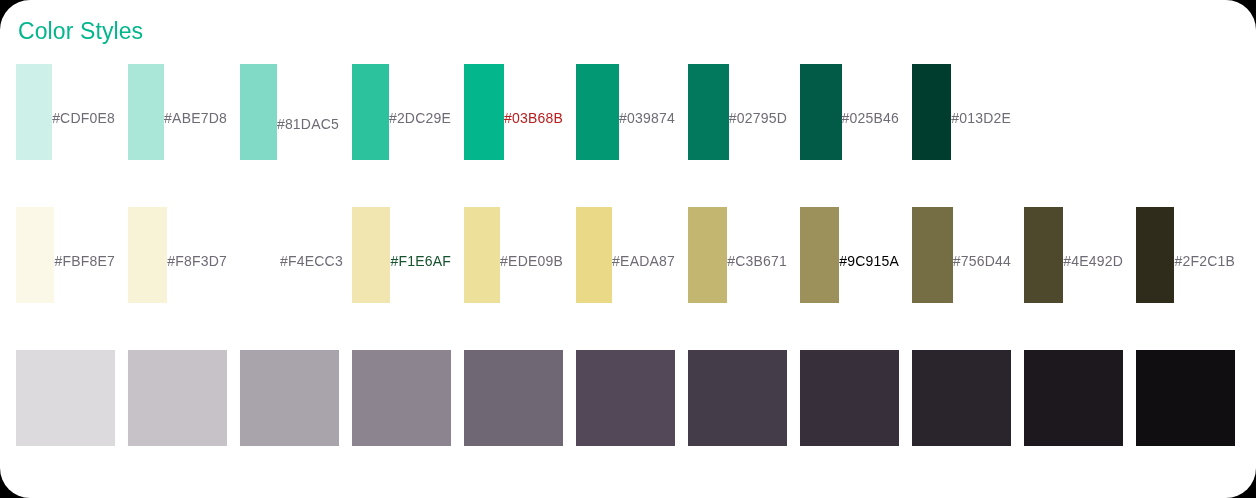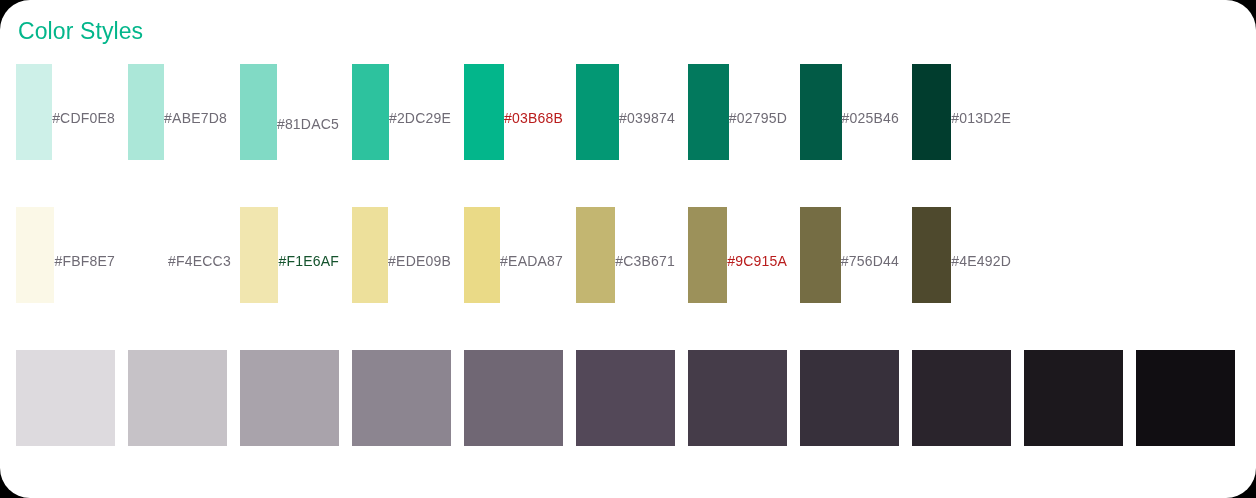--- a/index.html
+++ b/index.html
@@ -121,20 +121,24 @@
           <div class="swatch-chip" title="#013D2E" style="background: rgb(1, 61, 46);"></div>
           <div class="swatch-label" style="color: rgb(111, 107, 117);">#013D2E</div>
         </div>
       </div>
       <div class="swatch-row">
         <div class="swatch-cell">
           <div class="swatch-chip" title="#FBF8E7" style="background: rgb(251, 248, 231);"></div>
           <div class="swatch-label" style="color: rgb(111, 107, 117);">#FBF8E7</div>
         </div>
         <div class="swatch-cell">
+          <div class="swatch-chip" title="#F8F3D7" style="background: rgb(248, 243, 215);"></div>
+          <div class="swatch-label" style="color: rgb(111, 107, 117);">#F8F3D7</div>
+        </div>
+        <div class="swatch-cell">
           <div class="swatch-chip" title="#F4ECC3" style="background: rgb(244, 236, 195);"></div>
           <div class="swatch-label" style="color: rgb(111, 107, 117); margin-left: 40px;">#F4ECC3</div>
         </div>
         <div class="swatch-cell">
           <div class="swatch-chip" title="#F1E6AF" style="background: rgb(241, 230, 175);"></div>
           <div class="swatch-label" style="color: #14532d;">#F1E6AF</div>
         </div>
         <div class="swatch-cell">
           <div class="swatch-chip" title="#EDE09B" style="background: rgb(237, 224, 155);"></div>
           <div class="swatch-label" style="color: rgb(111, 107, 117);">#EDE09B</div>
@@ -142,30 +146,34 @@
         <div class="swatch-cell">
           <div class="swatch-chip" title="#EADA87" style="background: rgb(234, 218, 135);"></div>
           <div class="swatch-label" style="color: rgb(111, 107, 117);">#EADA87</div>
         </div>
         <div class="swatch-cell">
           <div class="swatch-chip" title="#C3B671" style="background: rgb(195, 182, 113);"></div>
           <div class="swatch-label" style="color: rgb(111, 107, 117);">#C3B671</div>
         </div>
         <div class="swatch-cell">
           <div class="swatch-chip" title="#9C915A" style="background: rgb(156, 145, 90);"></div>
-          <div class="swatch-label" style="color: #b91c1c;">#9C915A</div>
+          <div class="swatch-label" style="color: #000000;">#9C915A</div>
         </div>
         <div class="swatch-cell">
           <div class="swatch-chip" title="#756D44" style="background: rgb(117, 109, 68);"></div>
           <div class="swatch-label" style="color: rgb(111, 107, 117);">#756D44</div>
         </div>
         <div class="swatch-cell">
           <div class="swatch-chip" title="#4E492D" style="background: rgb(78, 73, 45);"></div>
           <div class="swatch-label" style="color: rgb(111, 107, 117);">#4E492D</div>
         </div>
+        <div class="swatch-cell">
+          <div class="swatch-chip" title="#2F2C1B" style="background: rgb(47, 44, 27);"></div>
+          <div class="swatch-label" style="color: rgb(111, 107, 117);">#2F2C1B</div>
+        </div>
       </div>
       <div class="swatch-row">
         <div class="swatch-cell">
           <div class="swatch-chip" title="#DDDADE" style="background: rgb(221, 218, 222);"></div>
         </div>
         <div class="swatch-cell">
           <div class="swatch-chip" title="#C6C2C7" style="background: rgb(198, 194, 199);"></div>
         </div>
         <div class="swatch-cell">
           <div class="swatch-chip" title="#A9A3AB" style="background: rgb(169, 163, 171);"></div>

